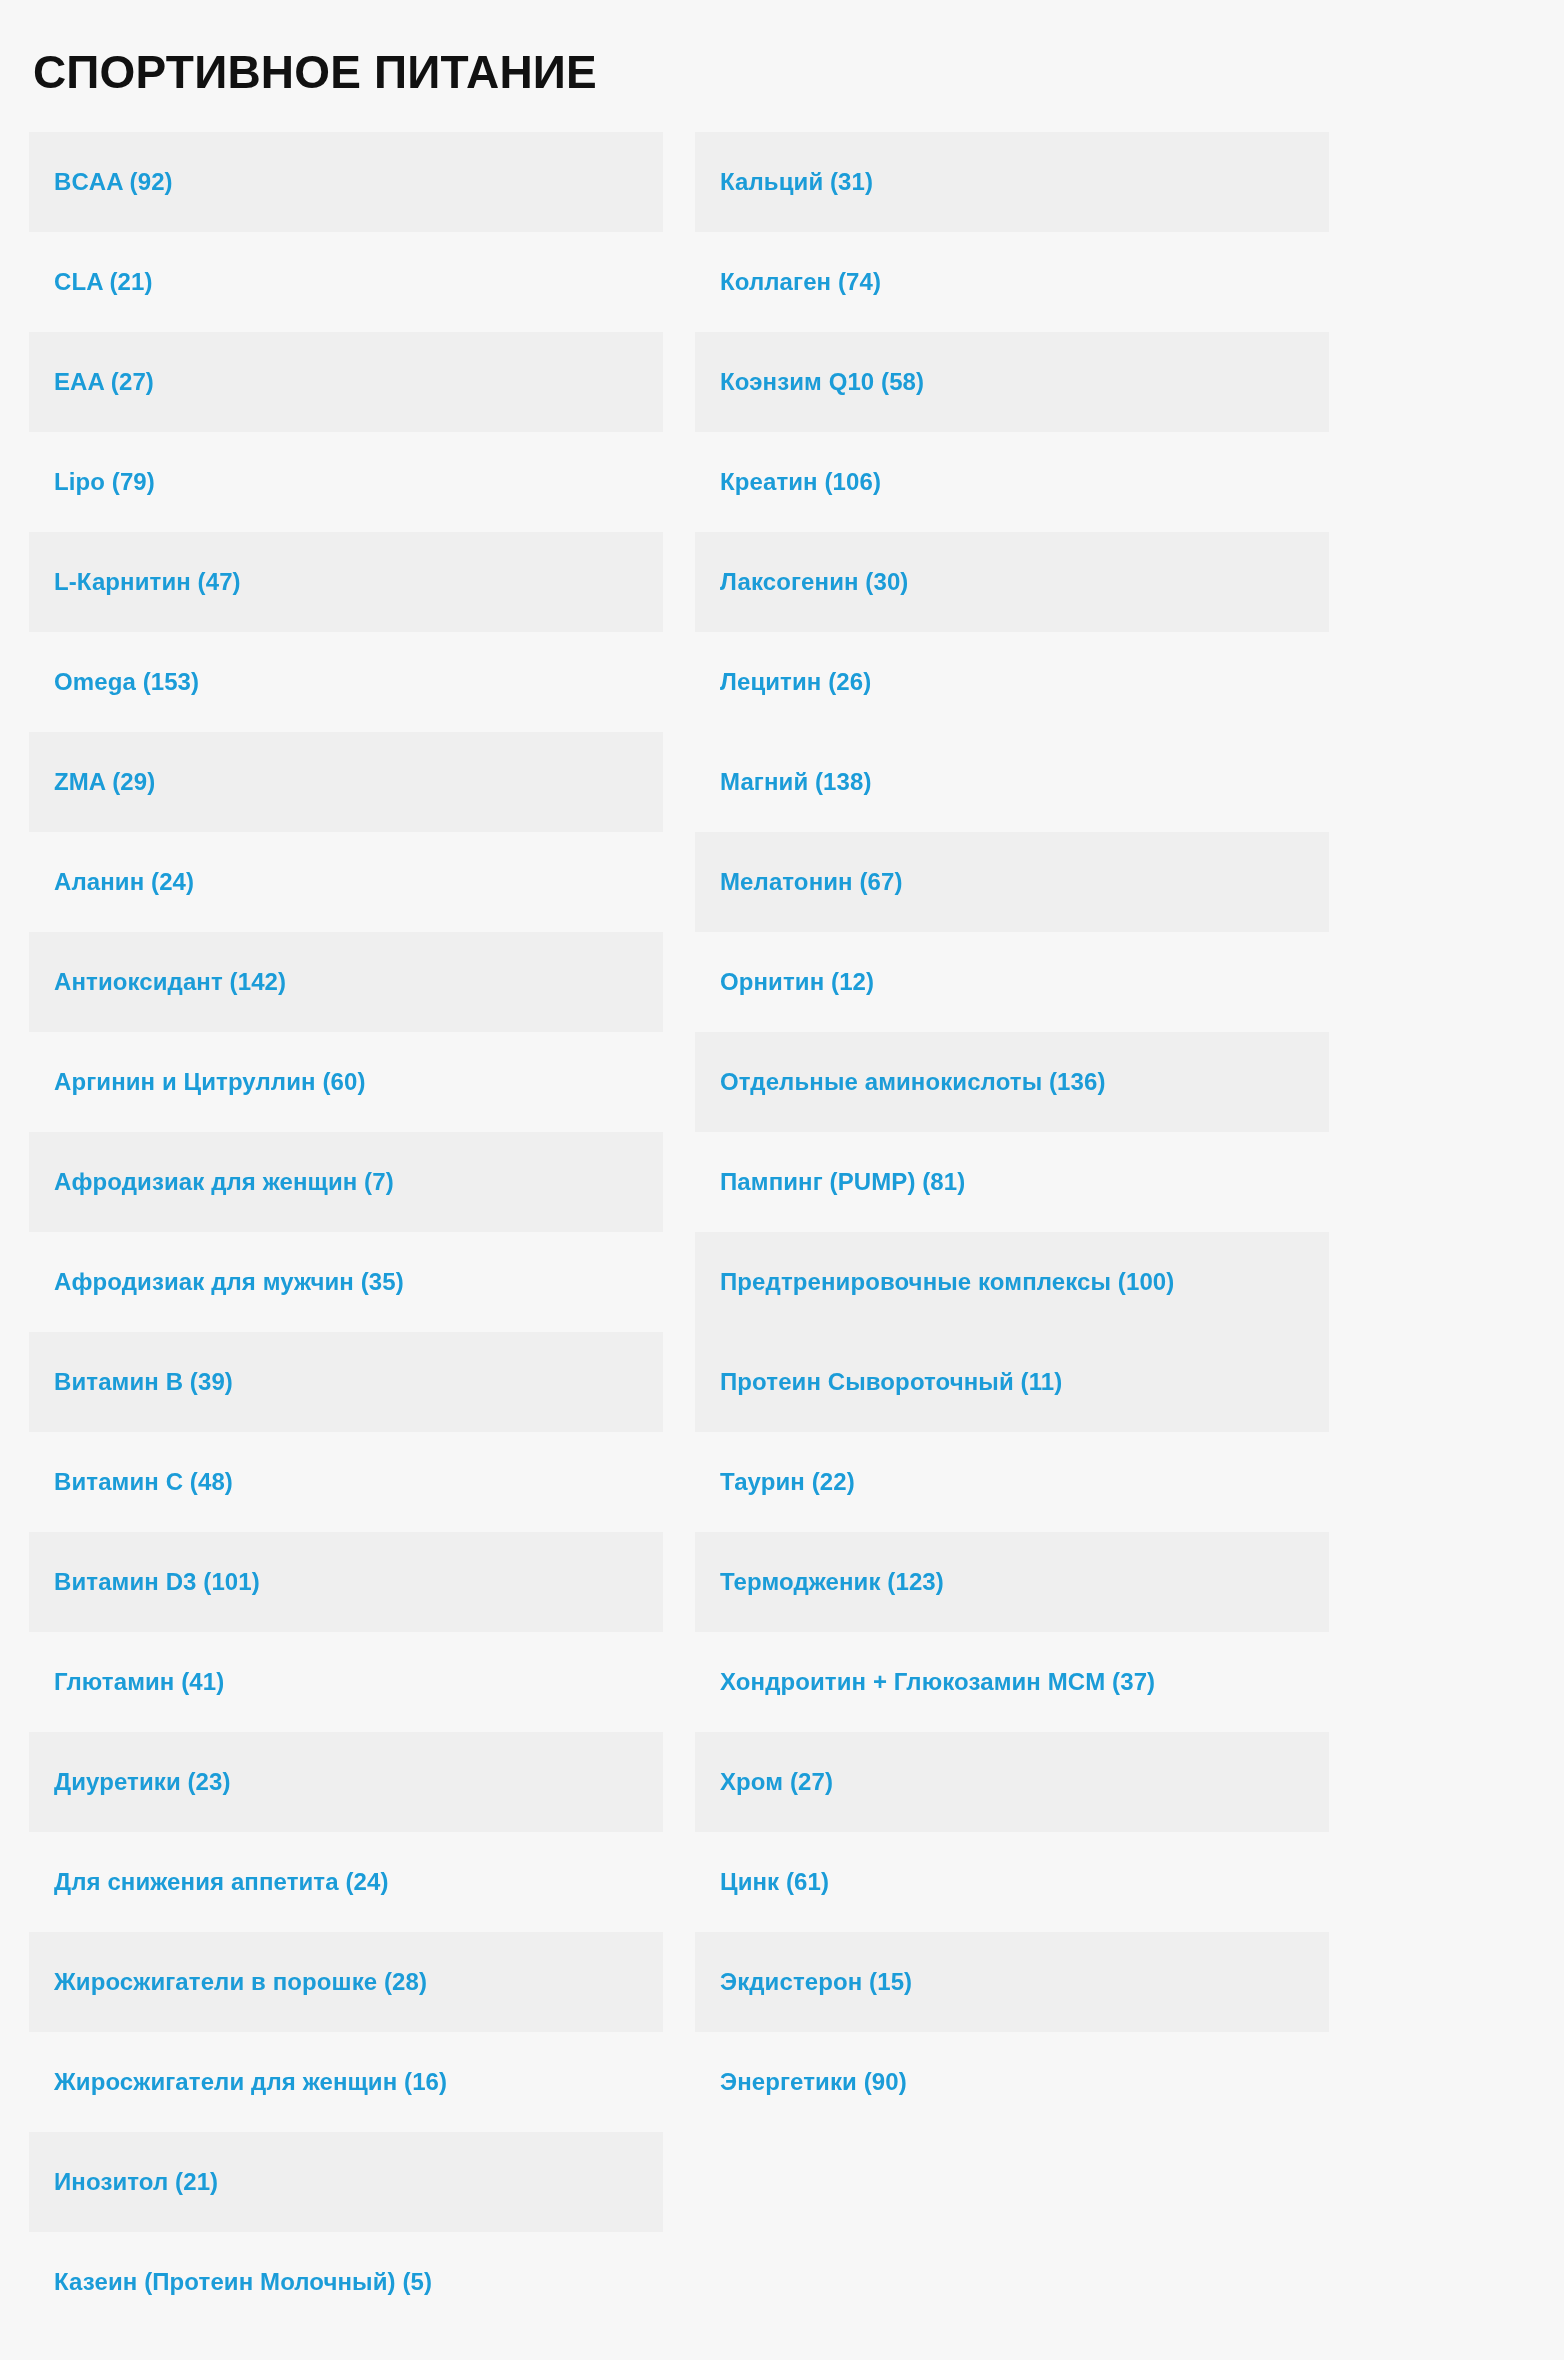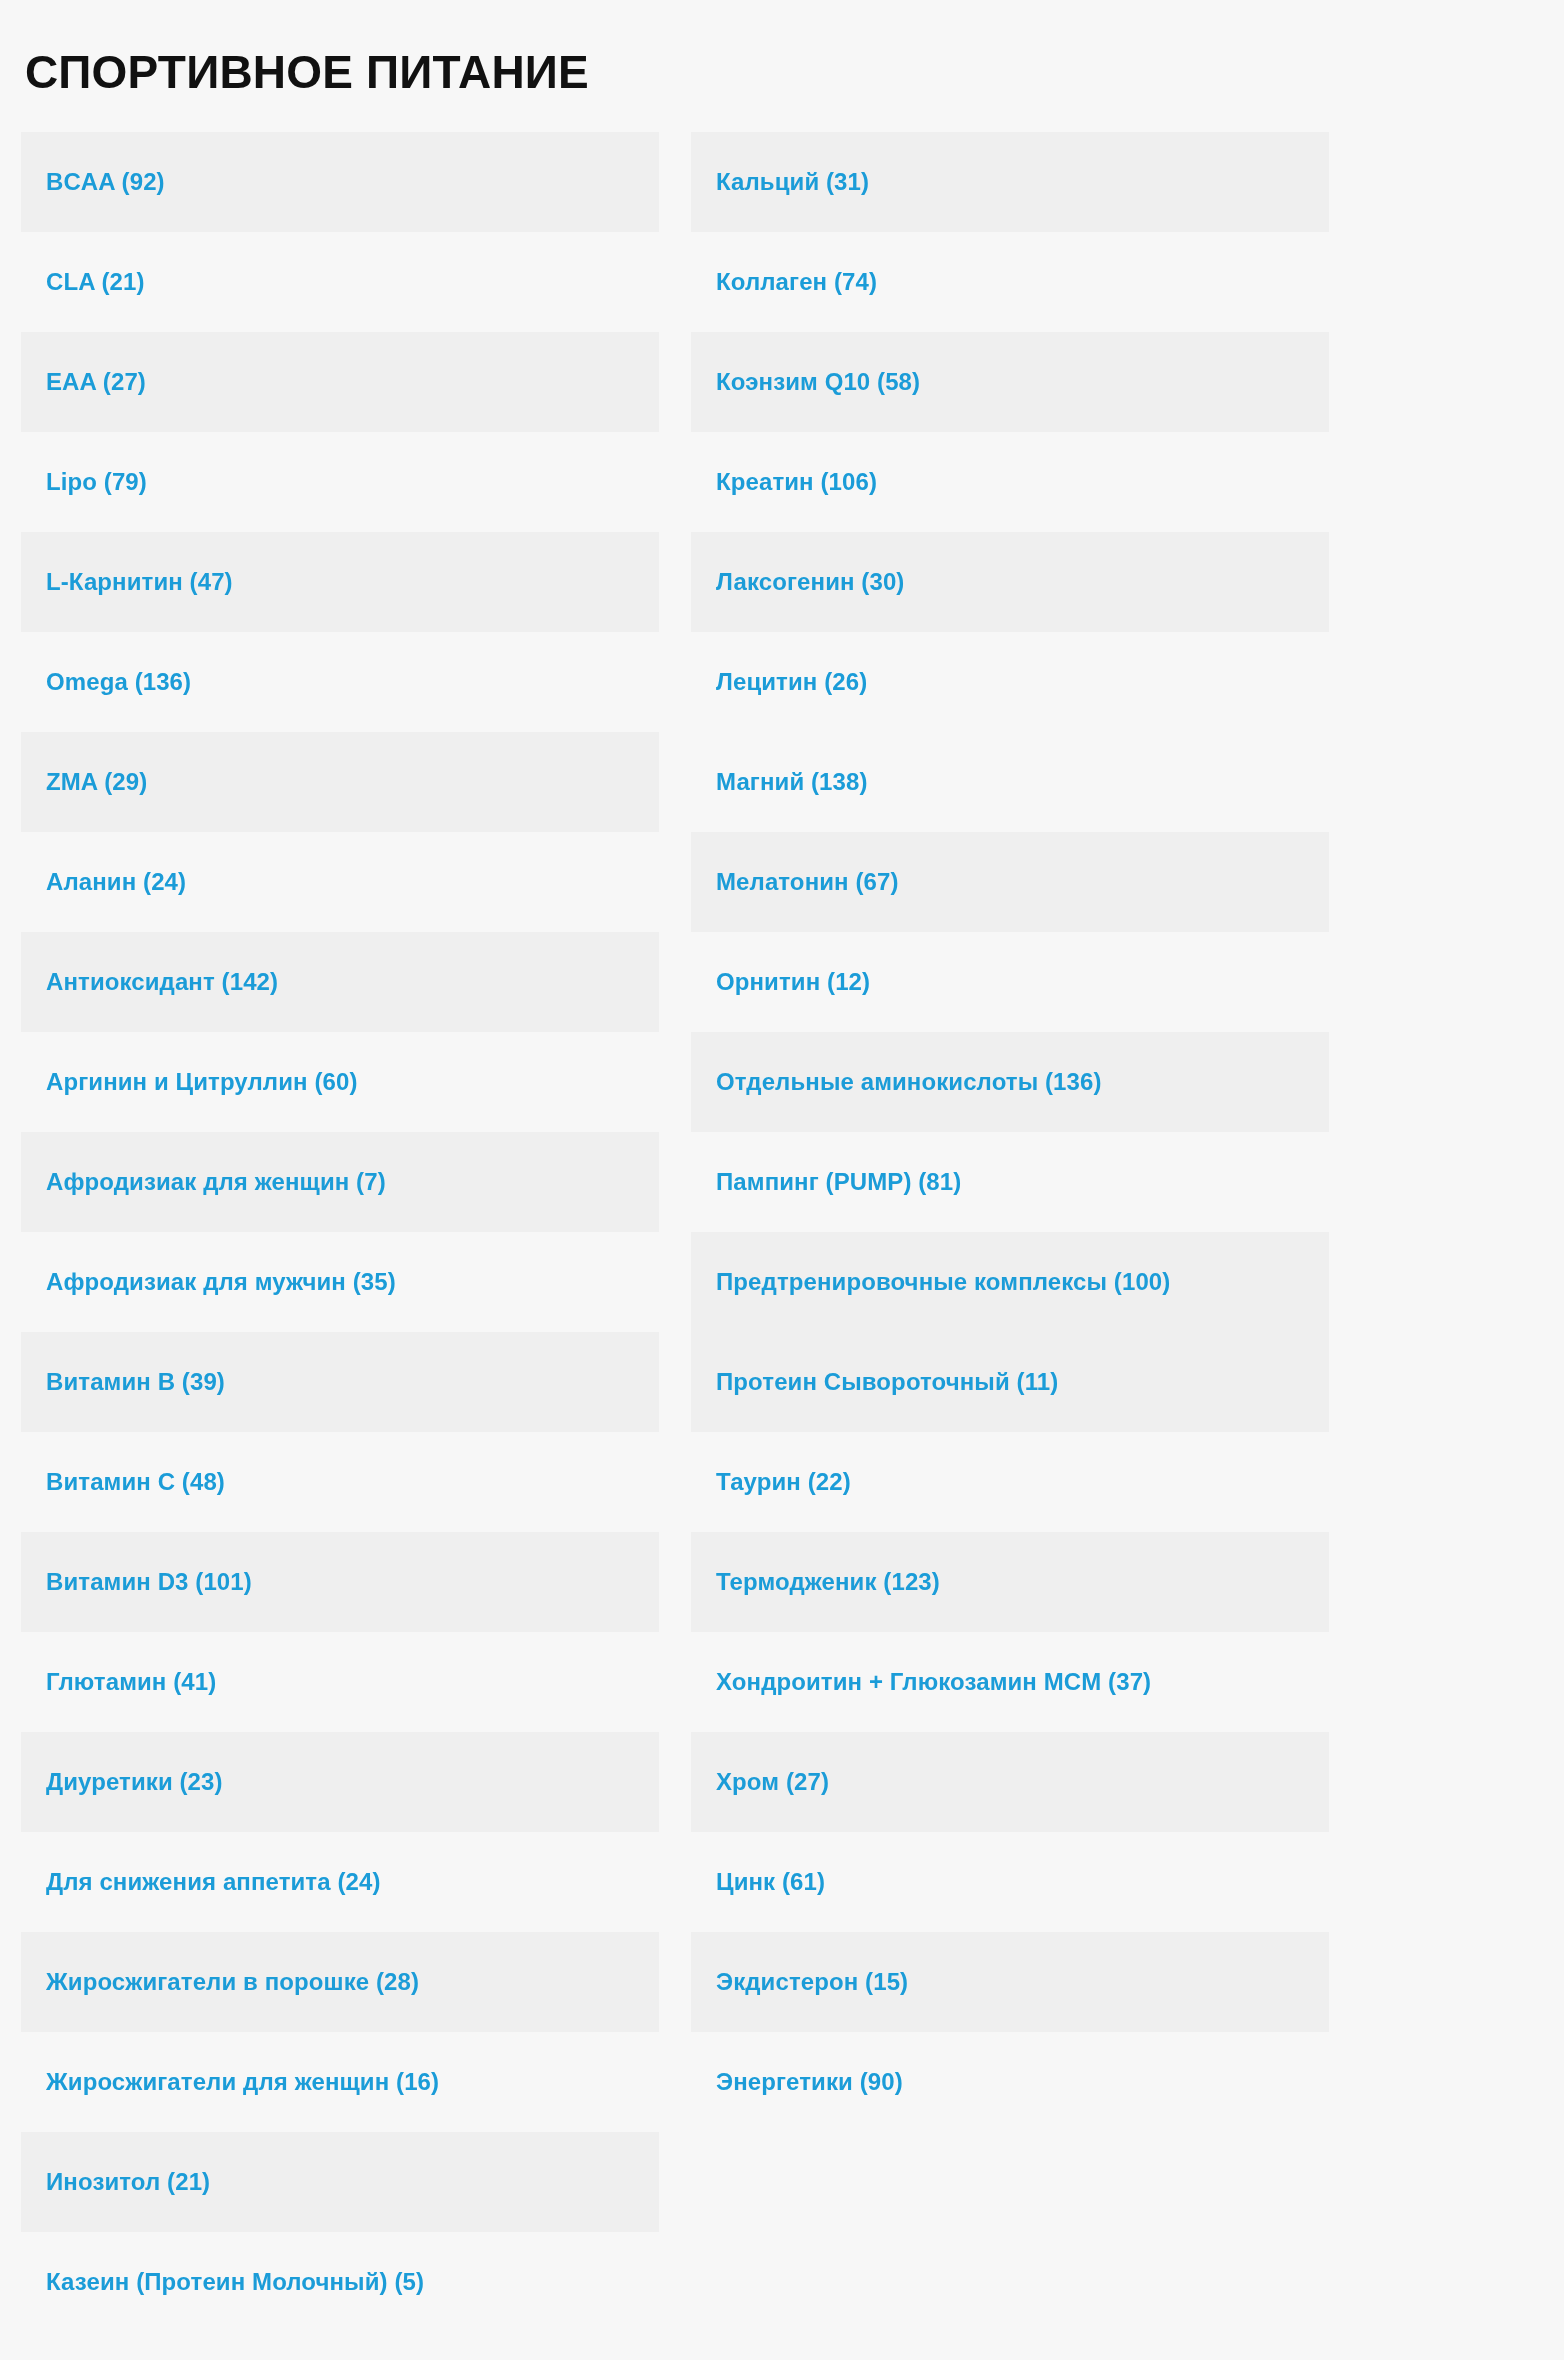--- a/index.html
+++ b/index.html
@@ -9,21 +9,21 @@
   }
   body {
     width: 1564px;
     min-height: 2361px;
     font-family: "Liberation Sans", sans-serif;
     -webkit-font-smoothing: antialiased;
   }
   .page {
     width: 1360px;
     box-sizing: border-box;
-    padding: 29px 31px 0 21px;
+    padding: 29px 31px 0 29px;
   }
   .page-title {
     font-size: 46px;
     line-height: 1.1;
     font-weight: bold;
     color: #111111;
     letter-spacing: 0.2px;
     margin: 17.5px 0 35px 3.9px;
     text-transform: uppercase;
   }
@@ -76,21 +76,21 @@
         <a class="cat-item alt">
           <span class="cat-label">EAA (27)</span>
         </a>
         <a class="cat-item">
           <span class="cat-label">Lipo (79)</span>
         </a>
         <a class="cat-item alt">
           <span class="cat-label">L-Карнитин (47)</span>
         </a>
         <a class="cat-item">
-          <span class="cat-label">Omega (136)</span>
+          <span class="cat-label">Omega (153)</span>
         </a>
         <a class="cat-item alt">
           <span class="cat-label">ZMA (29)</span>
         </a>
         <a class="cat-item">
           <span class="cat-label">Аланин (24)</span>
         </a>
         <a class="cat-item alt">
           <span class="cat-label">Антиоксидант (142)</span>
         </a>

